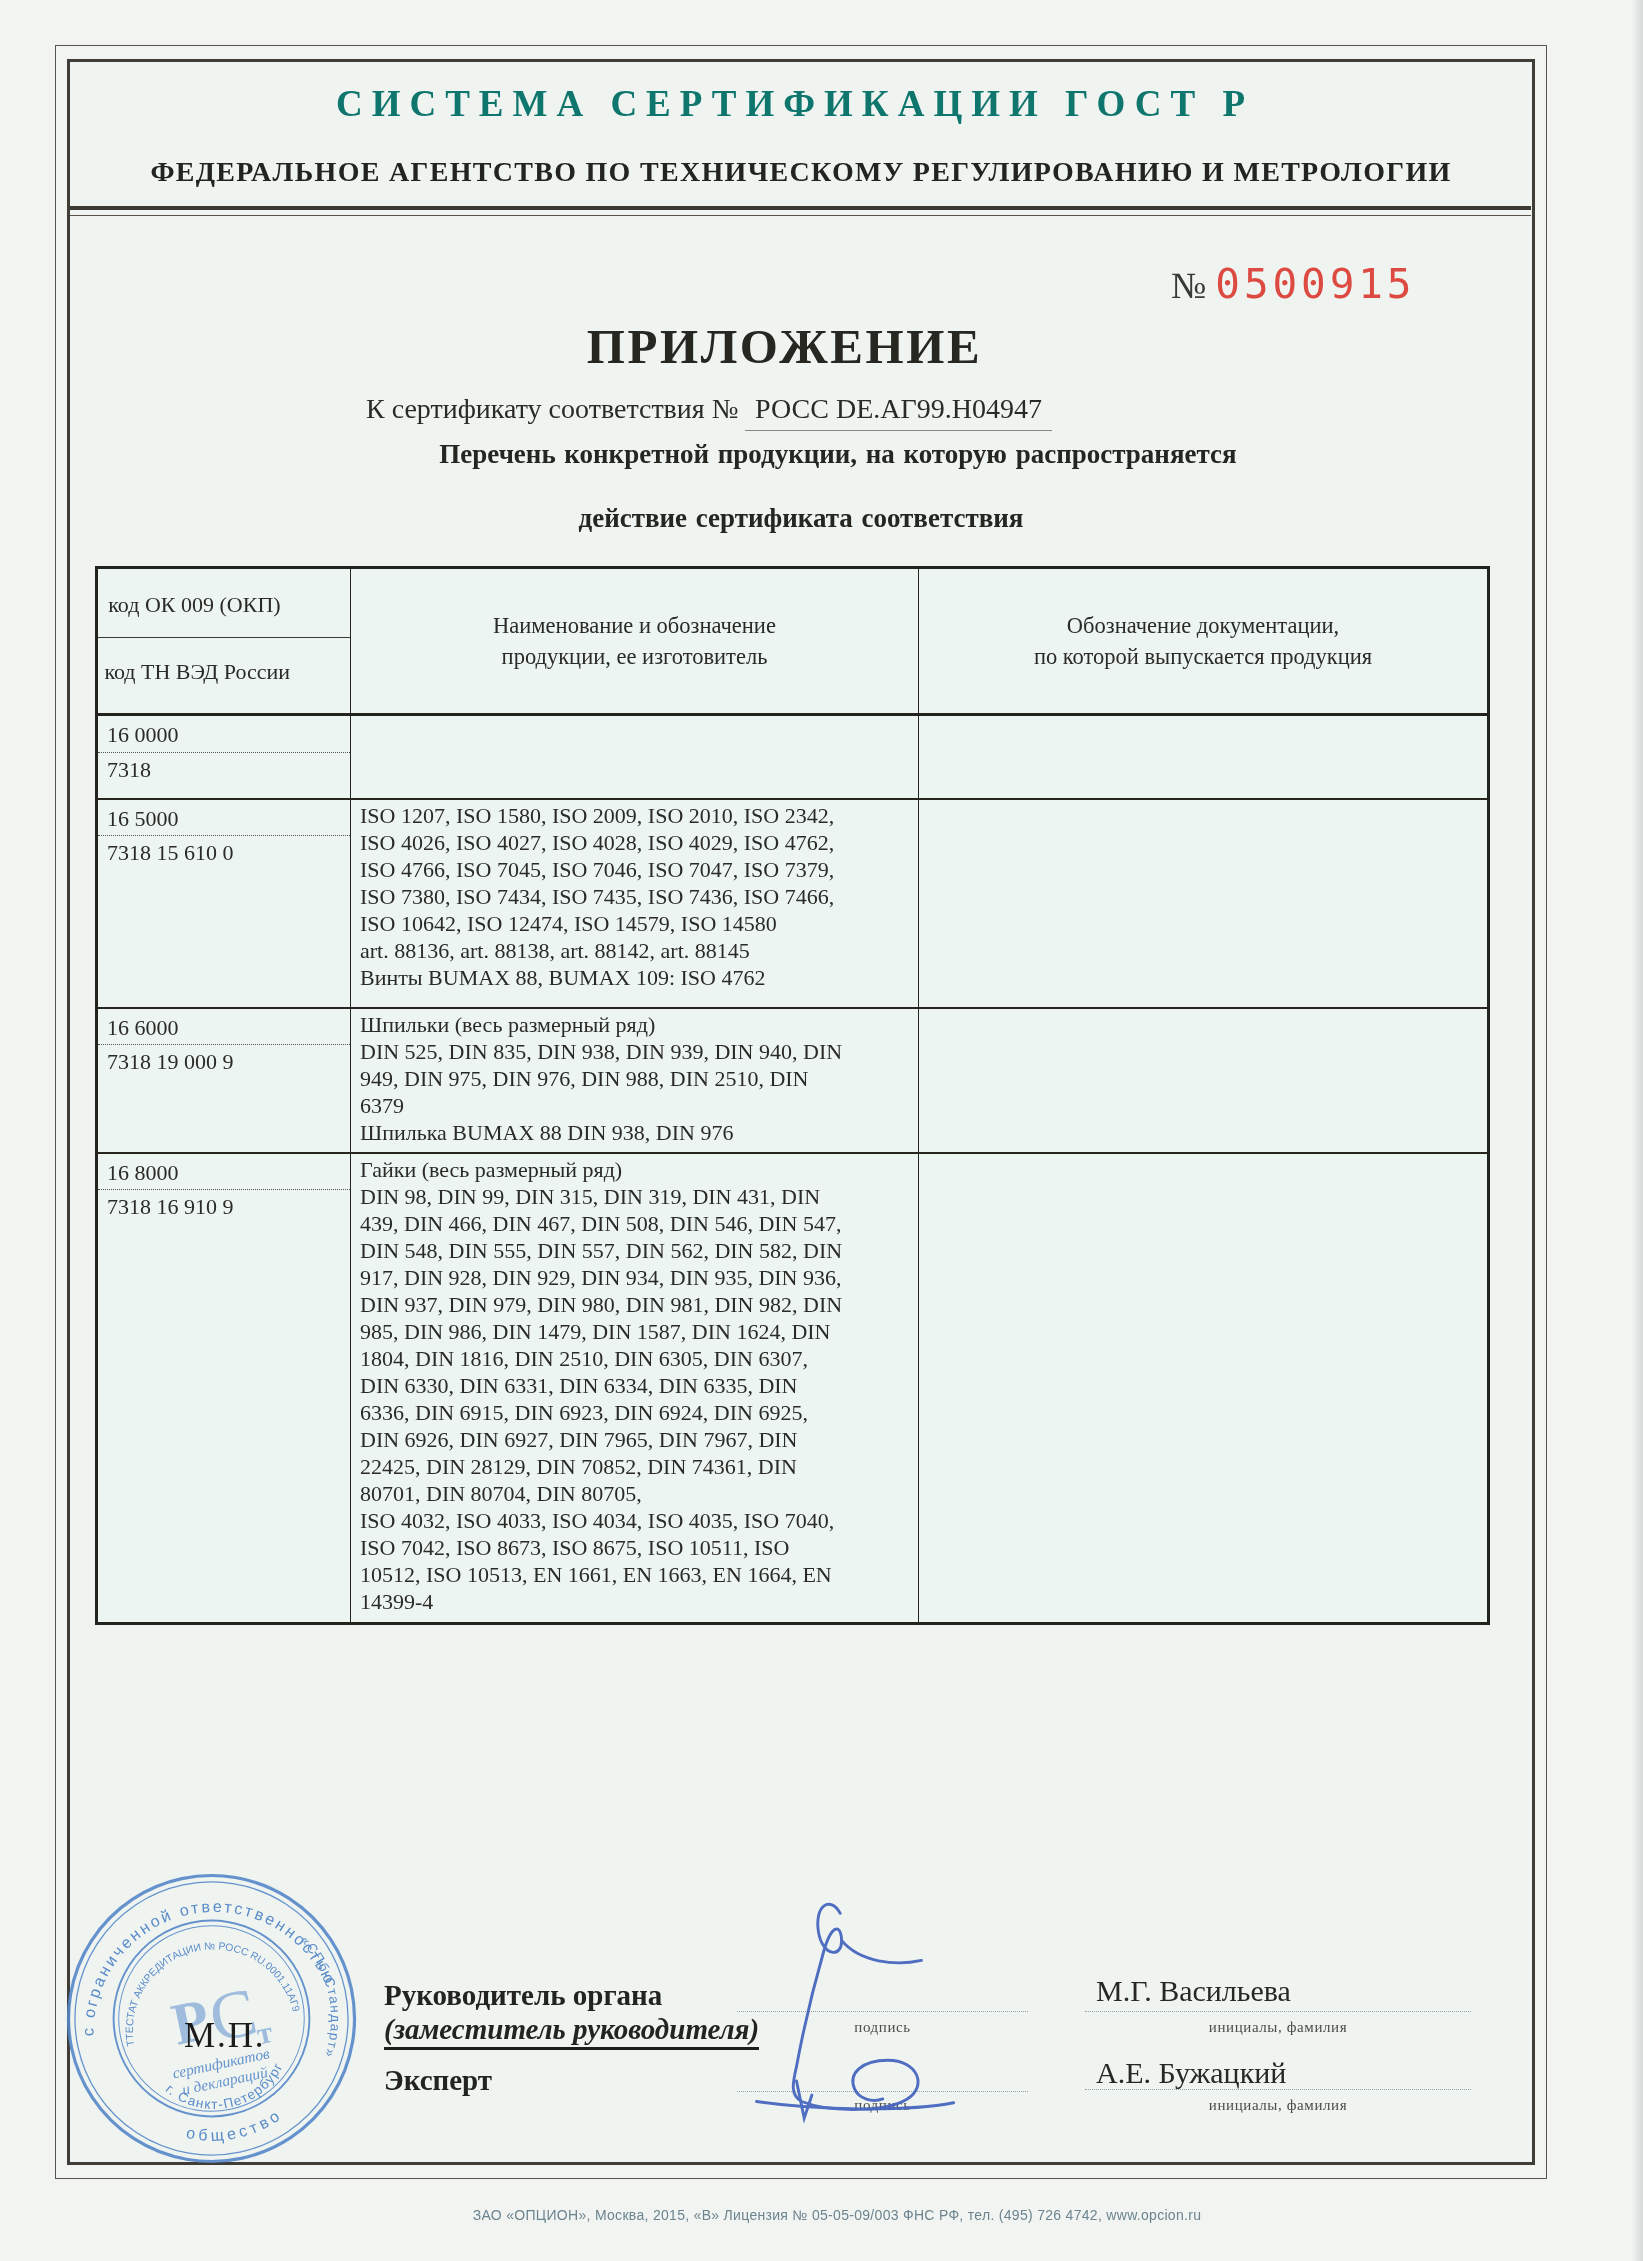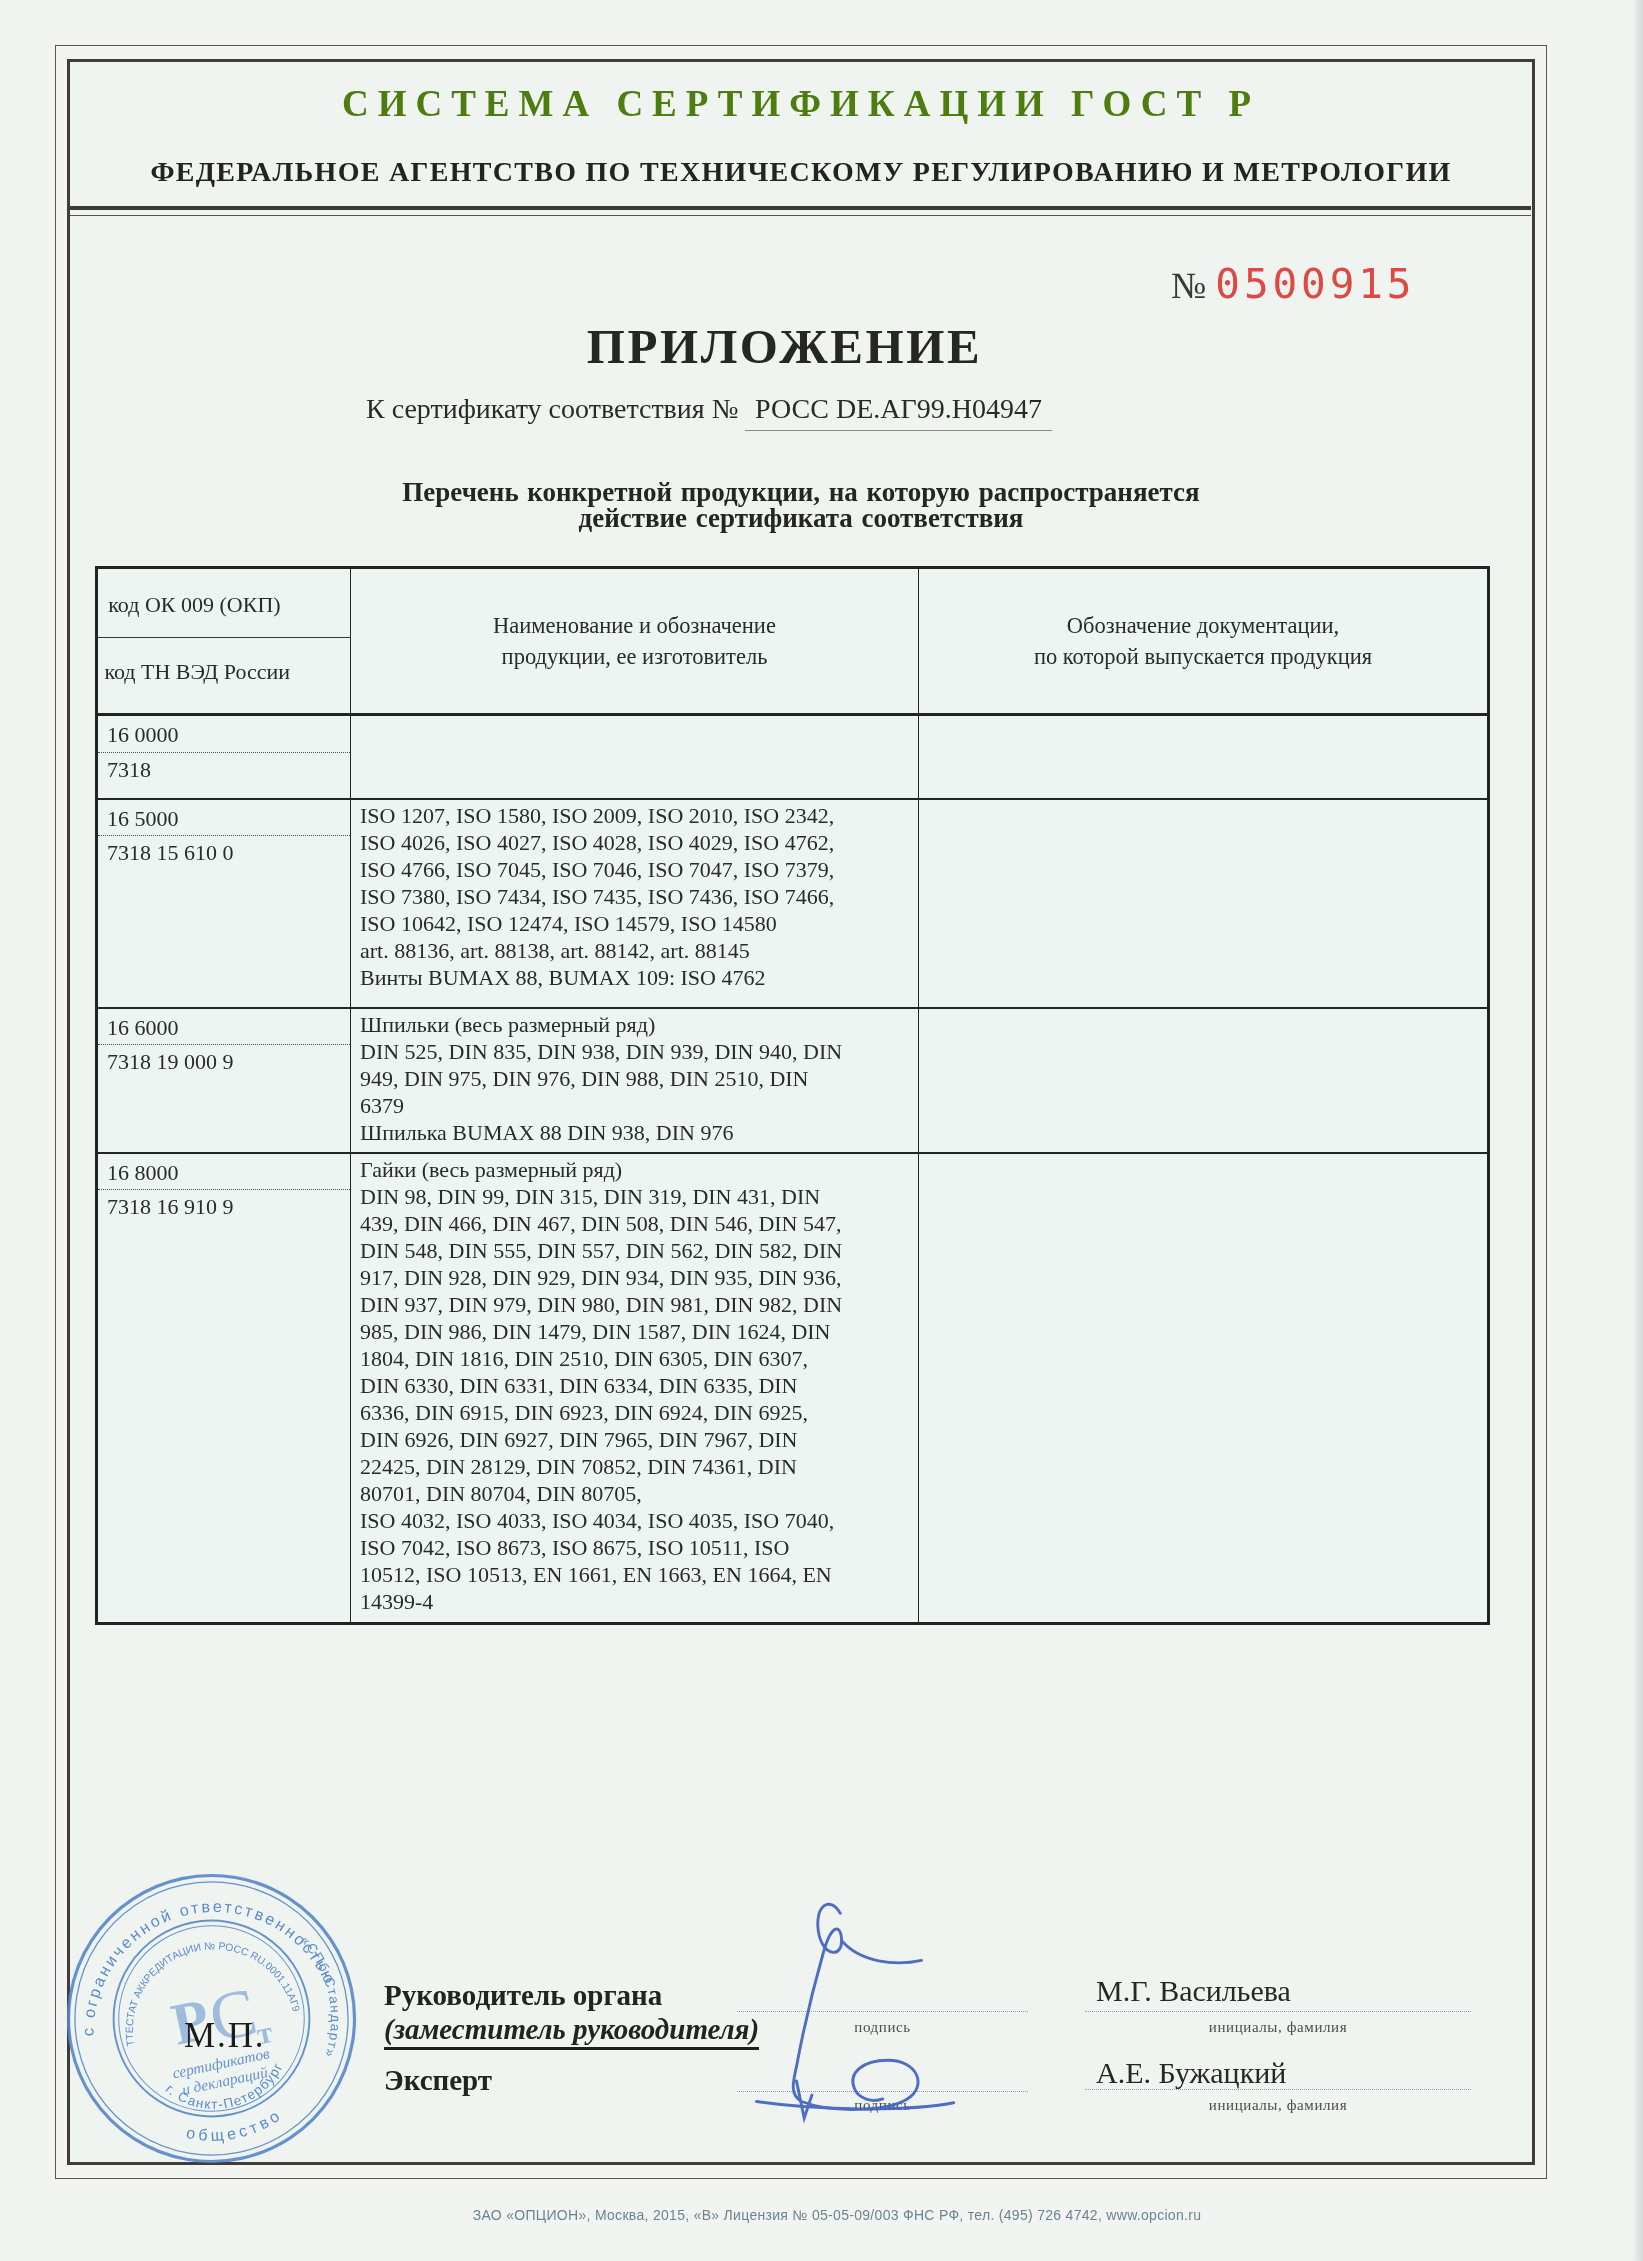--- a/index.html
+++ b/index.html
@@ -6,38 +6,38 @@
   .page{position:relative;width:1644px;height:2261px;background:#f2f4f1;overflow:hidden;
         font-family:"Liberation Serif","DejaVu Serif",serif;color:#2a2a26;}
   .scan-edge{position:absolute;right:0;top:0;width:11.6px;height:100%;
         background:linear-gradient(to left,rgba(150,158,160,.35),rgba(150,158,160,0));}
   .outer-frame{position:absolute;left:55px;top:45px;width:1492px;height:2134px;
         border:1.9px solid #57554e;box-sizing:border-box;}
   .inner-frame{position:absolute;left:67px;top:59px;width:1468px;height:2106px;
         border:3.2px solid #3f3d36;box-sizing:border-box;background:rgba(232,242,244,.25);}
   .abs{position:absolute;}
   .center{text-align:center;}
-  .title1{left:67px;top:82px;width:1468px;font-size:37px;font-weight:bold;
-        letter-spacing:9px;color:#4d7c0f;white-space:nowrap;}
+  .title1{left:61px;top:82px;width:1468px;font-size:37px;font-weight:bold;
+        letter-spacing:9px;color:#0f766e;white-space:nowrap;}
   .title2{left:67px;top:156px;width:1468px;font-size:28px;font-weight:bold;
         letter-spacing:1.3px;color:#23231f;white-space:nowrap;}
   .headrule1{left:70px;top:206px;width:1461px;height:3.9px;background:#3c3a33;}
   .headrule2{left:70px;top:215px;width:1461px;height:1.3px;background:#55534b;}
   .serial{left:1171px;top:260px;white-space:nowrap;}
   .serial .no{font-size:37px;color:#3a3a35;}
   .serial .digits{font-family:"DejaVu Sans Mono",monospace;font-size:41px;color:#dd4a41;
         letter-spacing:3.9px;margin-left:9px;}
   .appendix{left:67px;top:318px;width:1435px;font-size:49px;font-weight:bold;
         letter-spacing:2.6px;color:#272722;}
   .certline{left:366px;top:393px;font-size:28px;white-space:nowrap;}
   .certline .num{display:inline-block;border-bottom:1.3px solid #8a8a84;
         padding:0 10.3px 5.1px 10.3px;margin-left:6.4px;}
   .subtitle{left:67px;width:1468px;font-size:27px;font-weight:bold;color:#262621;
         word-spacing:1.9px;white-space:nowrap;}
-  .st1{top:477px;} .st2{top:503px;}
+  .st1{top:439px;padding-left:37px;} .st2{top:503px;}
 
   table.products{position:absolute;left:95px;top:566px;width:1392px;
         border-collapse:collapse;table-layout:fixed;background:rgba(235,245,247,.35);}
   table.products th, table.products td{border:1.9px solid #26261f;vertical-align:top;
         font-weight:normal;box-sizing:border-box;}
   table.products{border:3.2px solid #23231e;}
   table.products thead th{border-bottom:3.2px solid #23231e;}
   table.products tbody td{border-top:2.6px solid #26261f;}
   .h-c1{position:relative;}
   .h-c1 .lbl-top{position:absolute;top:23px;left:10.3px;font-size:22px;}

